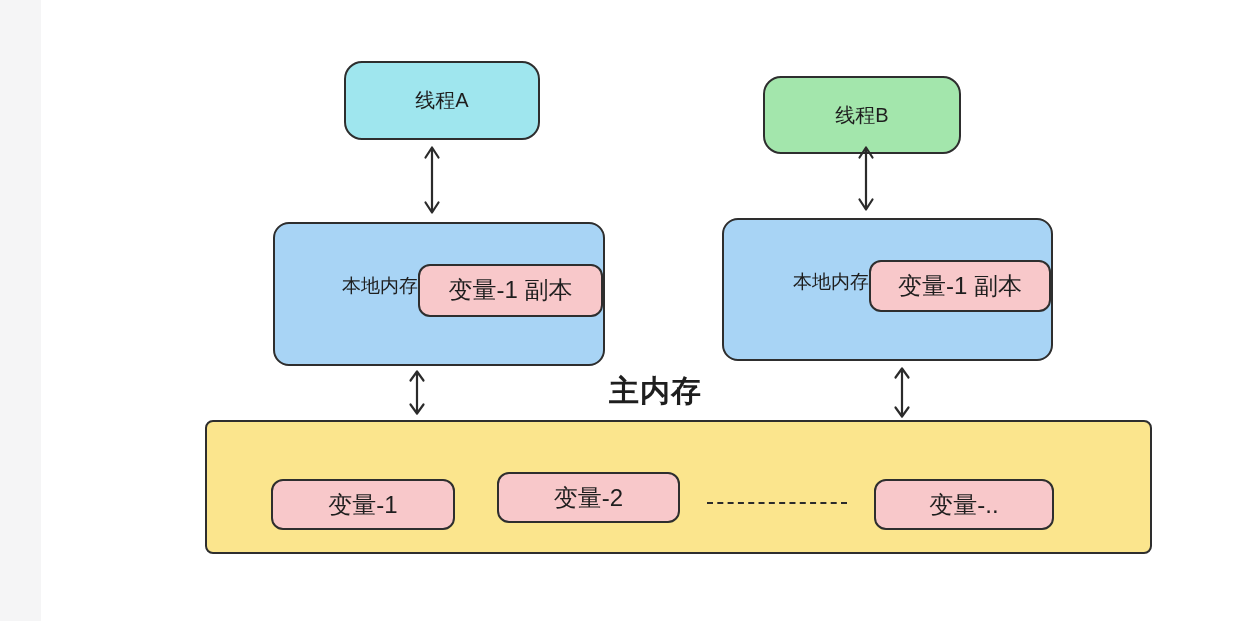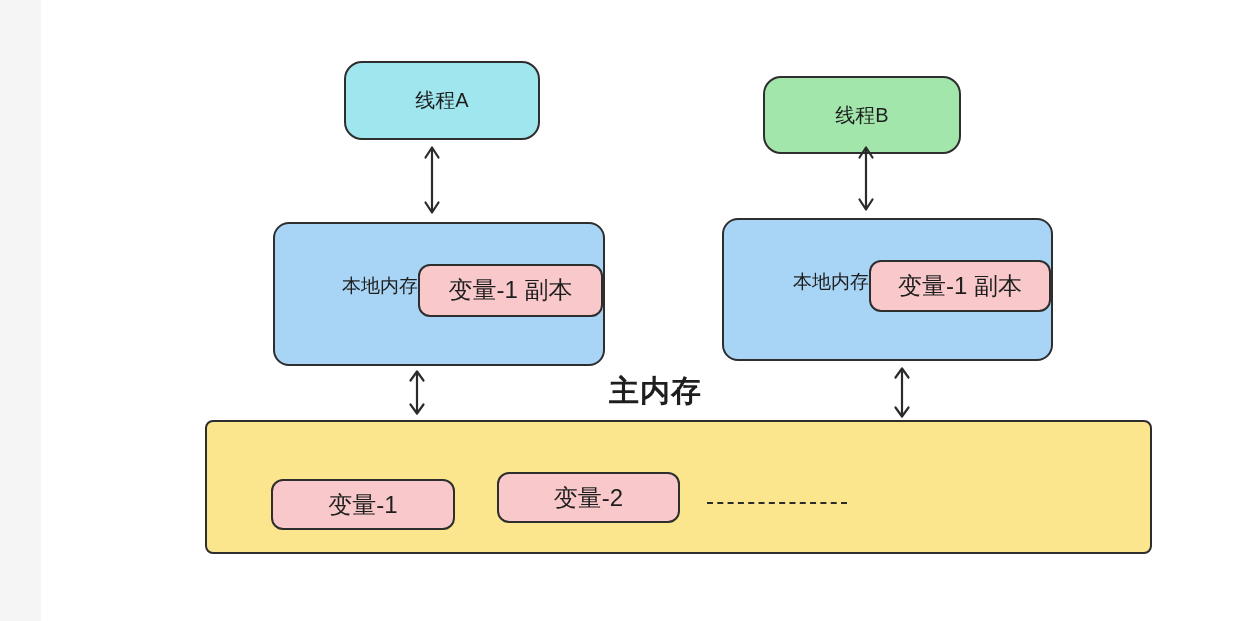--- a/index.html
+++ b/index.html
@@ -135,15 +135,18 @@
   </svg>
 
   <div class="node abs" id="main-memory">
     <div class="node abs var center" id="var-1">
       <span>变量-1</span>
     </div>
     <div class="node abs var center" id="var-2">
       <span>变量-2</span>
     </div>
     <div class="dashes"></div>
+    <div class="node abs var center" id="var-n">
+      <span>变量-..</span>
+    </div>
   </div>
 
 </div>
 
 </body></html>

